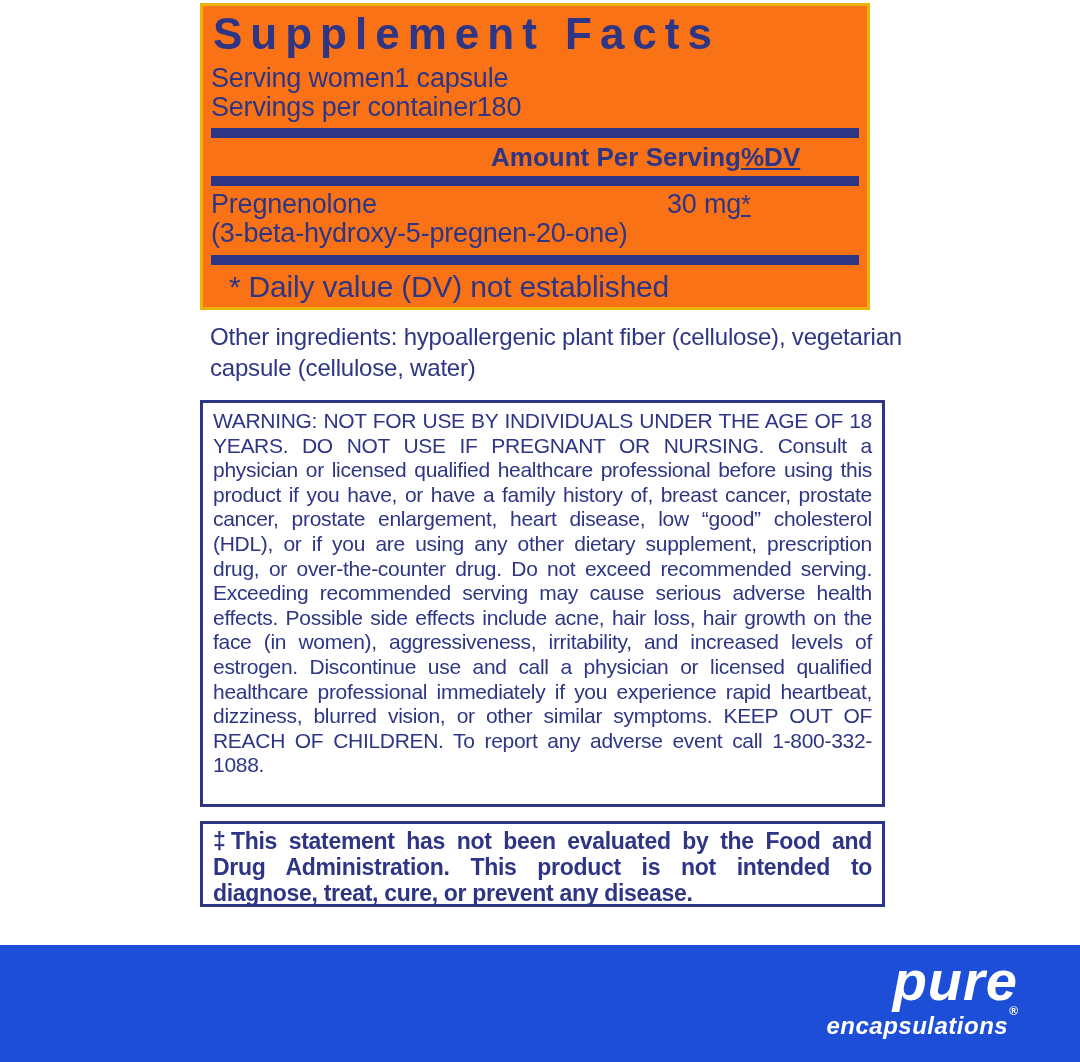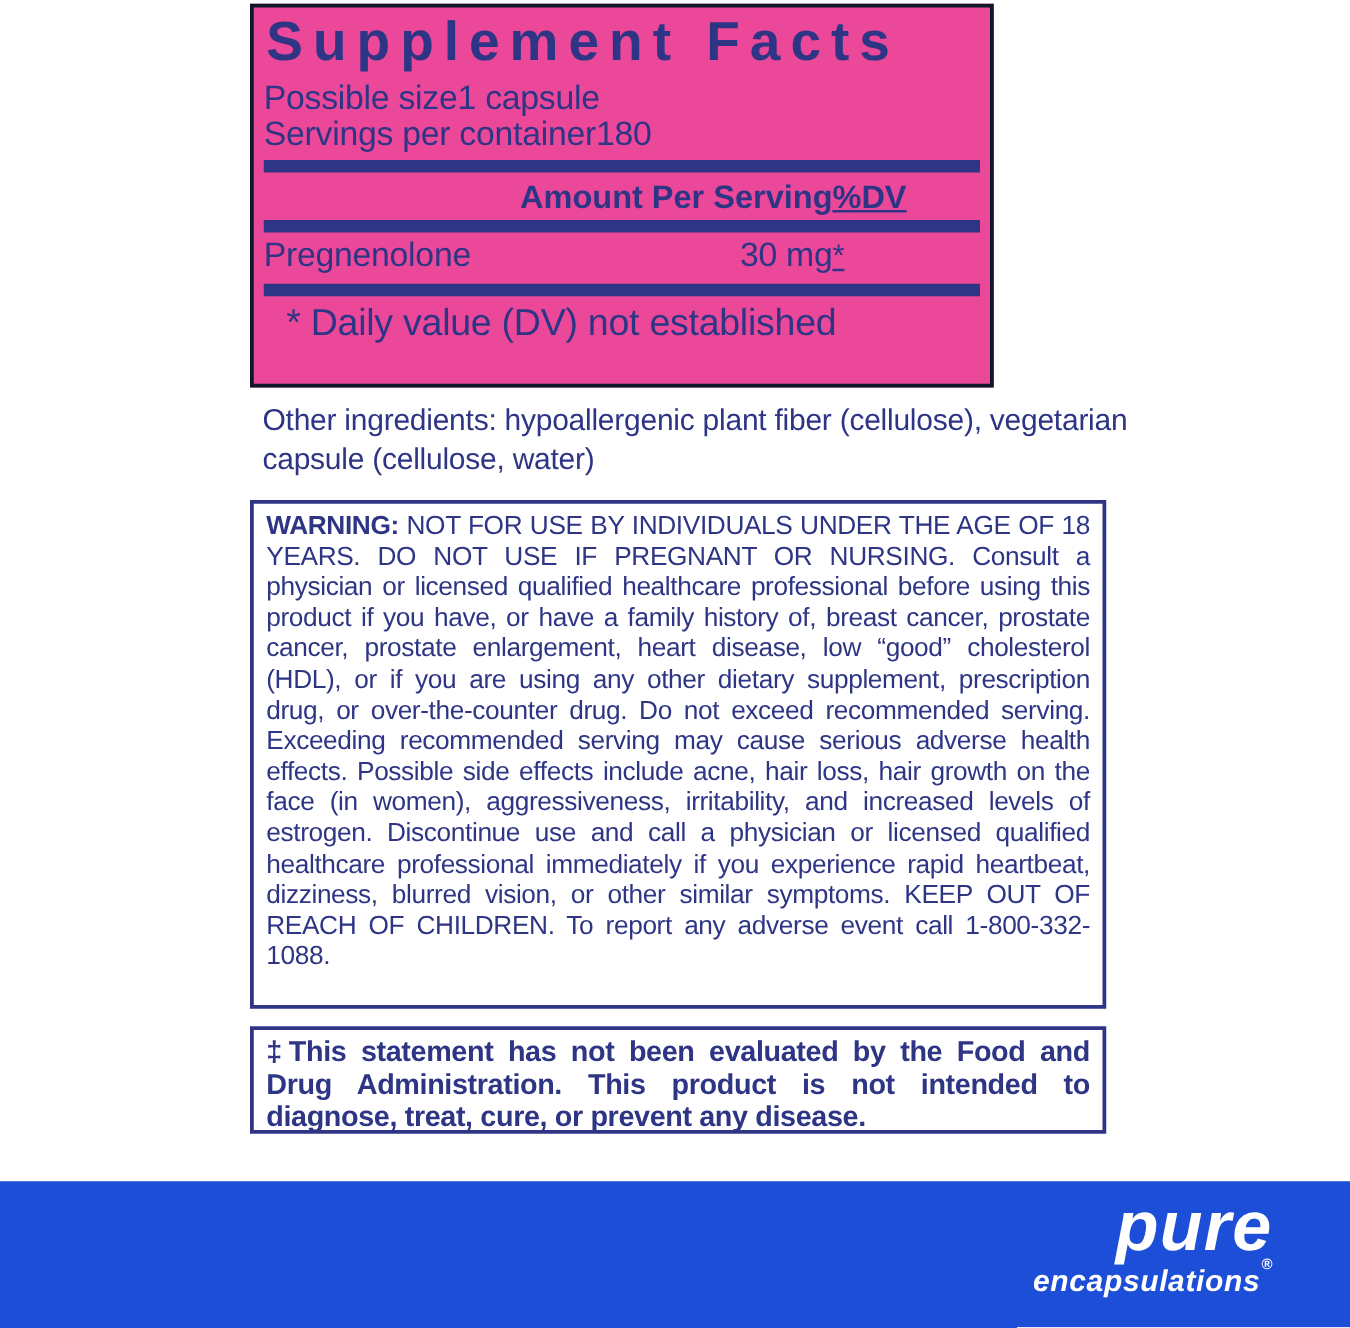--- a/index.html
+++ b/index.html
@@ -1,22 +1,22 @@
 <!DOCTYPE html>
 <html><head>
 <meta charset="utf-8">
 <style>
   * { margin:0; padding:0; box-sizing:border-box; }
   html,body { width:1080px; height:1062px; background:#ffffff;
     font-family:"Liberation Sans", sans-serif; color:#2e3585; }
   .canvas { position:relative; width:1080px; height:1062px; overflow:hidden; background:#fff; }
 
   
-  .facts-box { position:absolute; left:200px; top:3px; width:595px; height:307px;
-    border:3px solid #0f172a; padding:0 8px; background:#ec4899; }
+  .facts-box { position:absolute; left:200px; top:3px; width:670px; height:307px;
+    border:3px solid #eab308; padding:0 8px; background:#f97316; }
   .facts-title { font-size:44px; font-weight:bold; letter-spacing:8px;
     line-height:1.18; margin:2px 0 4px 2px; white-space:nowrap; }
   .serving-line { font-size:27px; line-height:29px; letter-spacing:-0.2px; }
   .serving-line .val { }
   .bar { height:10px; background:#2e3585; margin:4px 0; }
   .bar-top { margin-top:6px; }
   .head-row { display:flex; align-items:baseline; font-size:26px; font-weight:bold;
     line-height:30px; margin:1px 0 0 0; }
   .col-amount { margin-left:auto; text-align:center; }
   .col-dv { width:118px; text-align:left;text-decoration:underline; }
@@ -29,21 +29,21 @@
 
   
   .other-ingredients { position:absolute; left:210px; top:321px; width:692px;
     font-size:24px; line-height:31px; letter-spacing:-0.2px; }
 
   
   .warning-box { position:absolute; left:200px; top:400px; width:685px; height:407px;
     border:3px solid #2e3585; padding:6px 10px 0 10px; background:#fff;
     text-align:justify; font-size:21px; line-height:24.6px; letter-spacing:-0.3px;
     overflow:hidden; }
-  .warning-label { font-weight:bold;margin-top:23px; }
+  .warning-label { font-weight:normal;margin-top:23px; }
 
   
   .disclaimer-box { position:absolute; left:200px; top:821px; width:685px; height:86px;
     border:3px solid #2e3585; padding:4px 10px 0 10px; background:#fff;
     font-size:23px; font-weight:bold; line-height:26px; letter-spacing:-0.3px;
     text-align:justify; overflow:hidden; }
 
   
   .footer-band { position:absolute; left:0; top:945px; width:1080px; height:117px;
     background:#1d4ed8; }
@@ -57,40 +57,41 @@
 </style>
 </head>
 <body>
 
 <div class="canvas">
 
   <div class="facts-box">
     <div class="facts-title">Supplement Facts</div>
 
     <div class="serving-line">
-      <span>Possible size</span><span class="val">1 capsule</span>
+      <span>Serving women</span><span class="val">1 capsule</span>
     </div>
     <div class="serving-line">
       <span>Servings per container</span><span class="val">180</span>
     </div>
 
     <div class="bar bar-top"></div>
 
     <div class="head-row">
       <span class="col-amount">Amount Per Serving</span>
       <span class="col-dv">%DV</span>
     </div>
 
     <div class="bar"></div>
 
     <div class="nutrient-row">
       <span>Pregnenolone</span>
       <span class="col-amount">30 mg</span>
       <span class="col-dv dv-star">*</span>
     </div>
+    <div class="nutrient-detail">(3-beta-hydroxy-5-pregnen-20-one)</div>
 
     <div class="bar" style="margin-top:7px;"></div>
 
     <div class="footnote">* Daily value (DV) not established</div>
   </div>
 
   <div class="other-ingredients">Other ingredients: hypoallergenic plant fiber (cellulose), vegetarian capsule (cellulose, water)</div>
 
   <div class="warning-box">
     <span class="warning-label">WARNING: </span>

